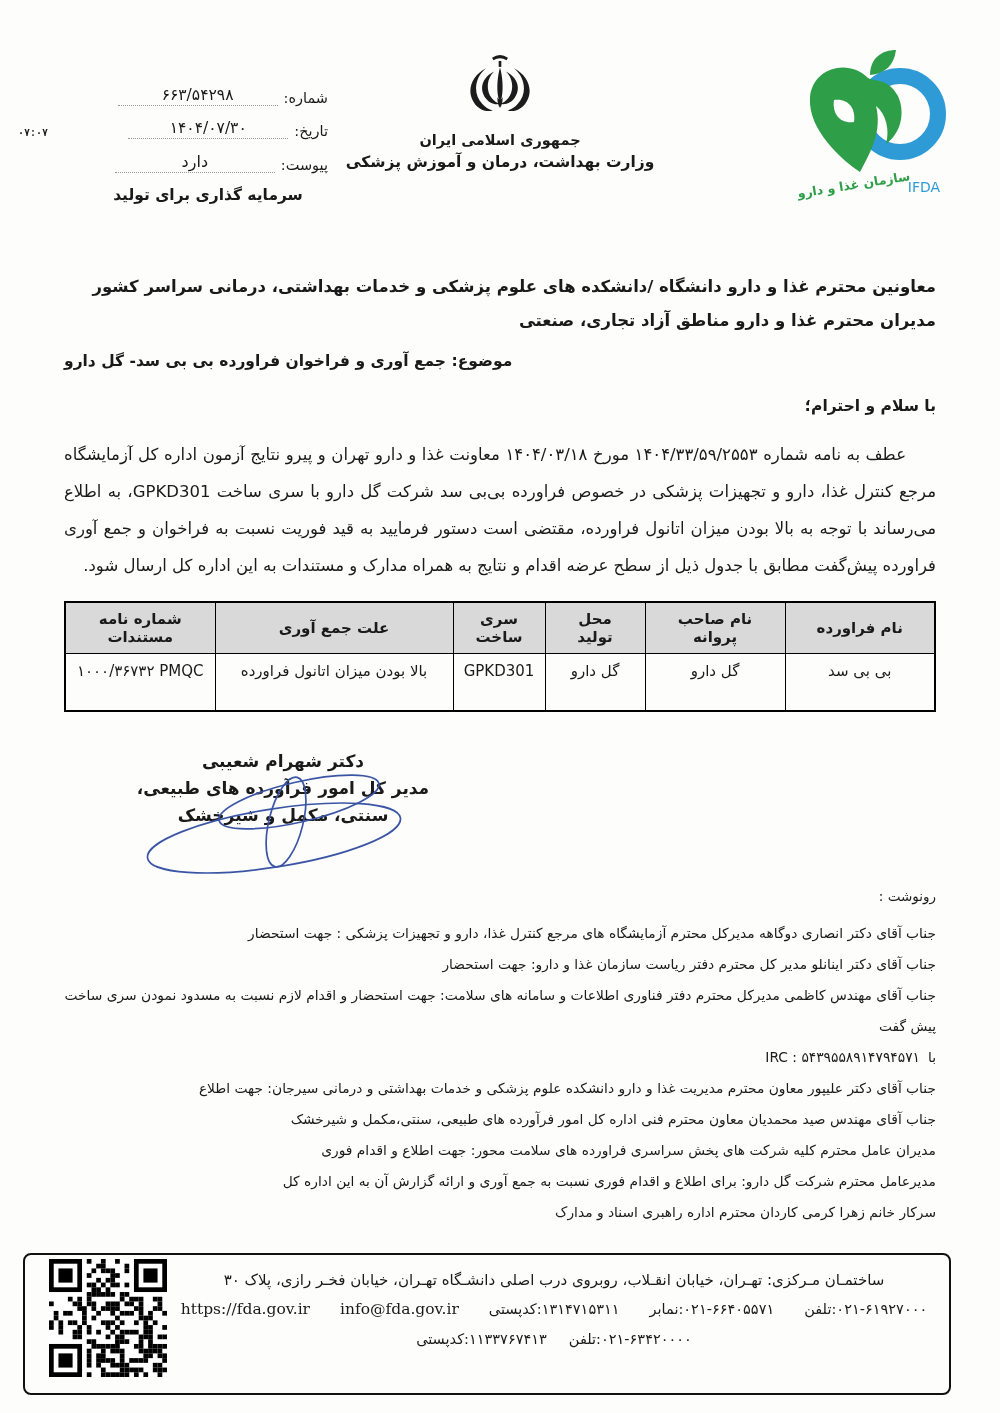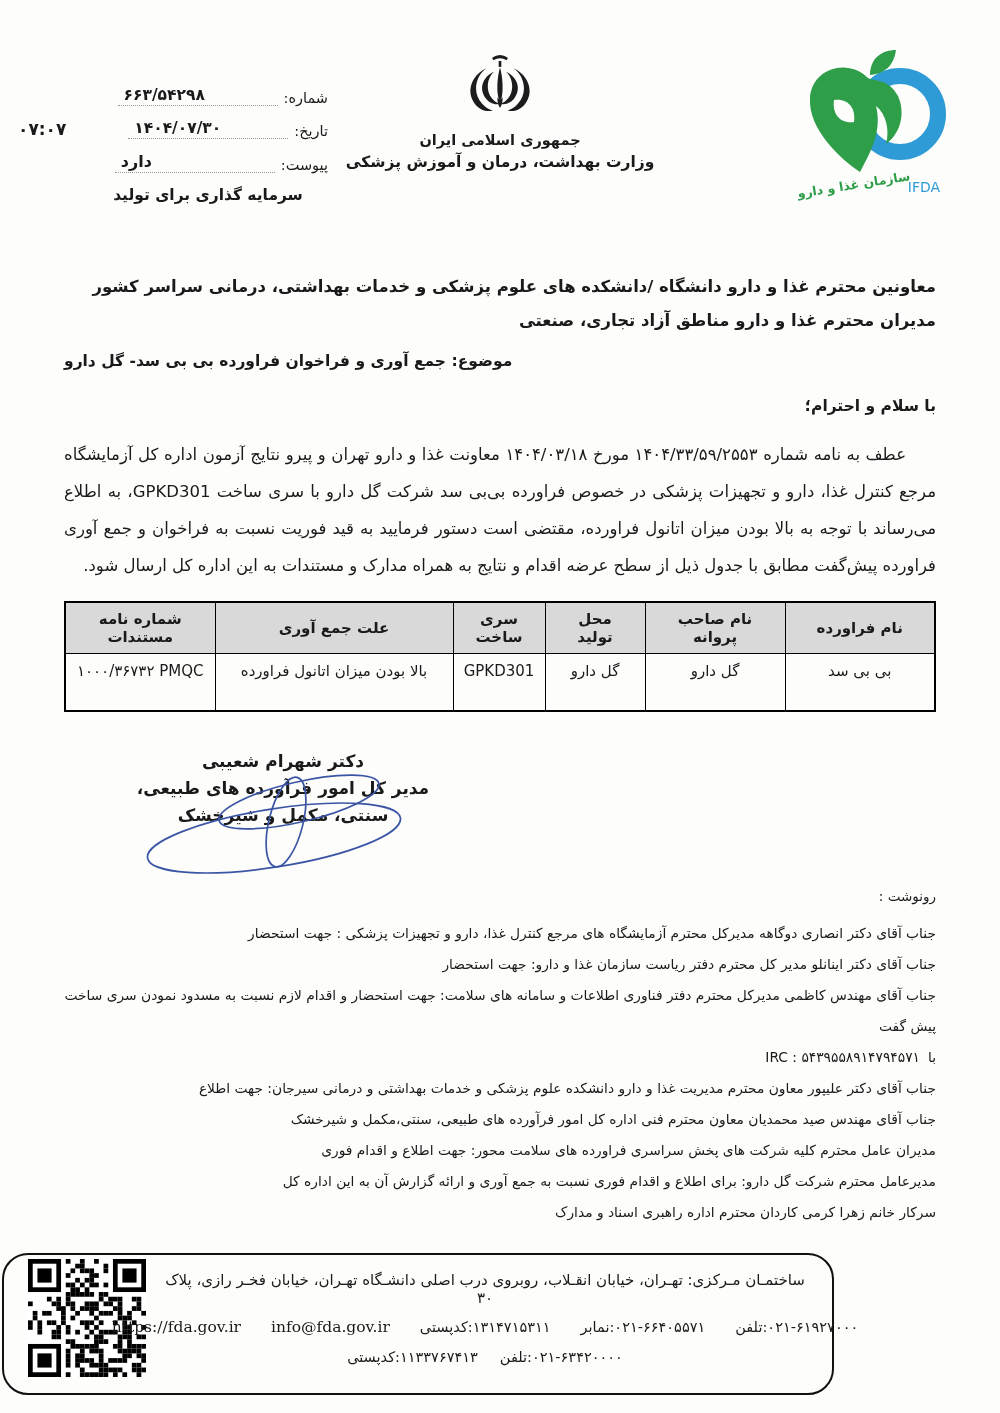--- a/index.html
+++ b/index.html
@@ -3,23 +3,23 @@
 <meta charset="utf-8">
 <style>
   * { margin:0; padding:0; box-sizing:border-box; }
   body { background:#f4f4f4; font-family:"DejaVu Sans", sans-serif; color:#1a1a1a; }
   .page { position:relative; width:1000px; height:1413px; margin:0 auto; background:#fdfdfc; overflow:hidden; }
 
   
   .meta { position:absolute; top:86px; left:18px; width:310px; font-size:14.5px; }
   .meta-row { display:flex; flex-direction:row; justify-content:flex-start; align-items:flex-end; margin-bottom:13px; }
   .meta-row .lbl { white-space:nowrap; padding-left:6px; }
-  .meta-row .val { font-weight:bold; font-size:15.5px; text-align:left; min-width:160px;
+  .meta-row .val { font-weight:normal; font-size:15.5px; text-align:center; min-width:160px;
                    border-bottom:1px dotted #999; padding:0 6px 1px; direction:ltr; unicode-bidi:bidi-override; }
-  .meta-row .time { font-weight:bold; font-size:17px; margin-right:auto; direction:ltr; unicode-bidi:bidi-override; }
+  .meta-row .time { font-weight:bold; font-size:10px; margin-right:auto; direction:ltr; unicode-bidi:bidi-override;font-family:Liberation Mono, monospace; }
   .meta-slogan { font-weight:bold; font-size:15.5px; text-align:center; width:240px; margin-top:2px; }
 
   .emblem-block { position:absolute; top:52px; left:0; right:0; display:flex; flex-direction:column; align-items:center; }
   .emblem-block svg { width:66px; height:76px; }
   .gov-line1 { font-weight:bold; font-size:14.5px; margin-top:4px; }
   .gov-line2 { font-weight:bold; font-size:15.5px; margin-top:5px; }
 
   .ifda { position:absolute; top:48px; right:28px; width:190px; height:160px; }
   .ifda svg { width:100%; height:100%; }
 
@@ -43,21 +43,21 @@
   .sig-scribble { position:absolute; top:24px; left:-14px; width:340px; height:120px; pointer-events:none; }
 
   
   .cc { position:absolute; top:888px; right:64px; left:64px; text-align:right; font-size:13.8px; }
   .cc-title { font-size:13.5px; margin-bottom:14px; }
   .cc-item { line-height:31px; }
   .cc-irc { display:flex; justify-content:flex-start; gap:8px; line-height:31px; }
   .cc-irc .irc-num { direction:ltr; unicode-bidi:bidi-override; }
 
   
-  .footer { position:absolute; top:1253px; left:2px; width:832px; height:142px; border:2.5px solid #111; border-radius:26px; }
+  .footer { position:absolute; top:1253px; left:23px; width:928px; height:142px; border:2.5px solid #111; border-radius:8px; }
   .qr { position:absolute; top:4px; left:24px; width:118px; height:118px; }
   .footer-lines { position:absolute; left:152px; right:18px; top:16px; text-align:center; }
   .f-line1 { font-size:15px; font-weight:500; }
   .f-line2, .f-line3 { display:flex; direction:ltr; justify-content:center; align-items:baseline; gap:30px; margin-top:11px; font-size:14.5px; }
   .f-line3 { gap:22px; margin-top:13px; }
   .pair { display:inline-flex; direction:ltr; align-items:flex-end; white-space:nowrap; }
   .pair .plbl { direction:ltr; unicode-bidi:isolate; }
   .pair .pnum { direction:ltr; unicode-bidi:bidi-override; }
   .lat { font-family:"DejaVu Serif", serif; font-size:15.5px; }
   .fa-iso { direction:rtl; unicode-bidi:isolate; }

